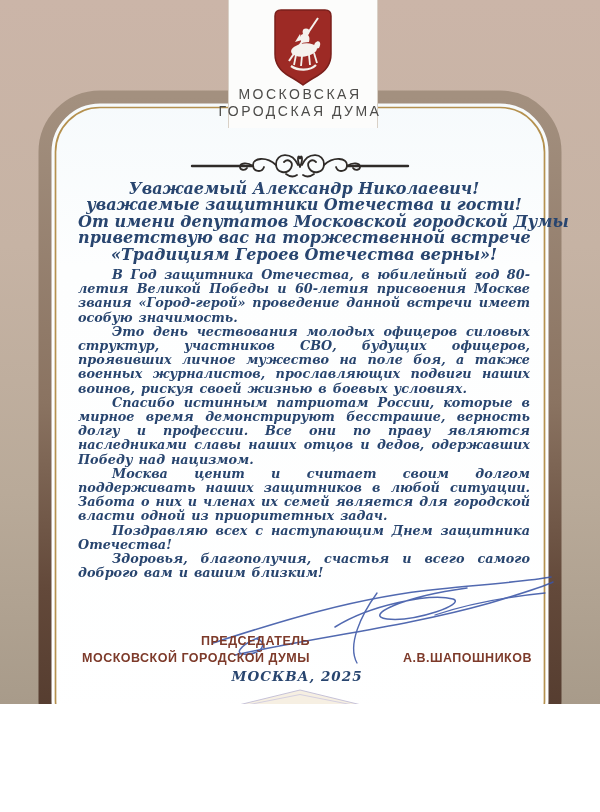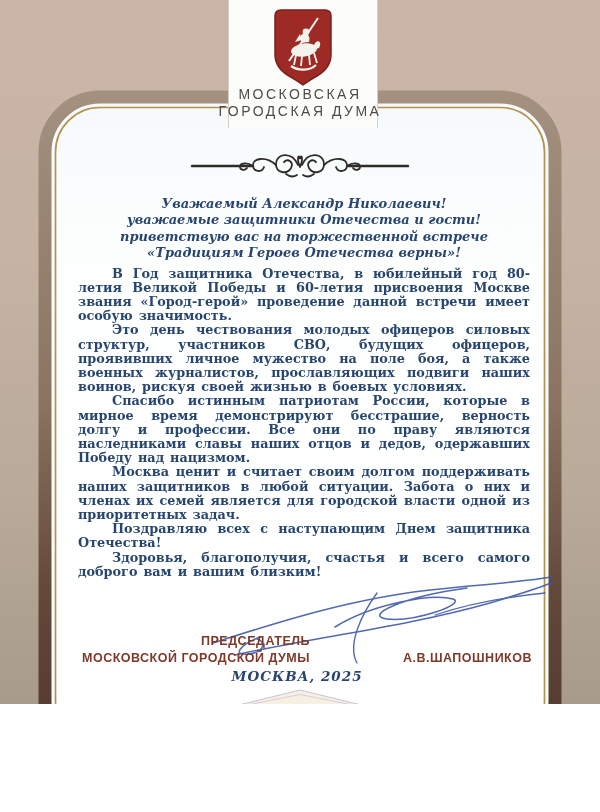--- a/index.html
+++ b/index.html
@@ -19,25 +19,25 @@
     font-family:"Liberation Sans", sans-serif;color:#4d4c4a;
     font-size:14px;line-height:17px;letter-spacing:2.5px;font-weight:400;
   }
   .ornament{position:absolute;top:146px;left:50%;transform:translateX(-50%);z-index:3;}
   .letter-text{
     position:absolute;left:78px;width:452px;top:181px;z-index:3;
     color:#28456f;
   }
   .greet{
     text-align:center;font-weight:bold;font-style:italic;
-    font-size:13px;line-height:16.4px;margin:15px 0 5px 0;
+    font-size:16px;line-height:16.4px;margin:0 0 5px 0;
   }
   .greet div{white-space:nowrap;}
   .para{
-    text-align:justify;text-indent:34px;font-weight:bold;
+    text-align:justify;text-indent:34px;font-weight:bold;font-style:italic;
     font-size:12.8px;line-height:14.2px;margin:0;word-spacing:1.5px;
   }
   .signature-svg{position:absolute;left:205px;top:575px;z-index:4;}
   .footer-row{
     position:absolute;left:82px;right:68px;top:633px;z-index:5;
     display:flex;justify-content:space-between;align-items:flex-end;
     font-family:"Liberation Sans", sans-serif;font-weight:bold;
     font-size:12.5px;line-height:17px;letter-spacing:0.5px;color:#7d3a2a;text-align:right;
   }
   .place-year{
@@ -114,20 +114,21 @@
       <path d="M157 20 C 163 16, 170 17, 170 21 C 170 24, 165 25, 163 22"></path>
       <path d="M96 28 C 100 31, 104 31, 107 29"></path>
       <path d="M124 28 C 120 31, 116 31, 113 29"></path>
     </g>
   </svg>
 
   <div class="letter-text">
     <div class="greet">
       <div>Уважаемый Александр Николаевич!</div>
       <div>уважаемые защитники Отечества и гости!</div>
+      <div>От имени депутатов Московской городской Думы</div>
       <div>приветствую вас на торжественной встрече</div>
       <div>«Традициям Героев Отечества верны»!</div>
     </div>
     <p class="para">В Год защитника Отечества, в юбилейный год 80-летия Великой Победы и 60-летия присвоения Москве звания «Город-герой» проведение данной встречи имеет особую значимость.</p>
     <p class="para">Это день чествования молодых офицеров силовых структур, участников СВО, будущих офицеров, проявивших личное мужество на поле боя, а также военных журналистов, прославляющих подвиги наших воинов, рискуя своей жизнью в боевых условиях.</p>
     <p class="para">Спасибо истинным патриотам России, которые в мирное время демонстрируют бесстрашие, верность долгу и профессии. Все они по праву являются наследниками славы наших отцов и дедов, одержавших Победу над нацизмом.</p>
     <p class="para">Москва ценит и считает своим долгом поддерживать наших защитников в любой ситуации. Забота о них и членах их семей является для городской власти одной из приоритетных задач.</p>
     <p class="para">Поздравляю всех с наступающим Днем защитника Отечества!</p>
     <p class="para">Здоровья, благополучия, счастья и всего самого доброго вам и вашим близким!</p>
   </div>

